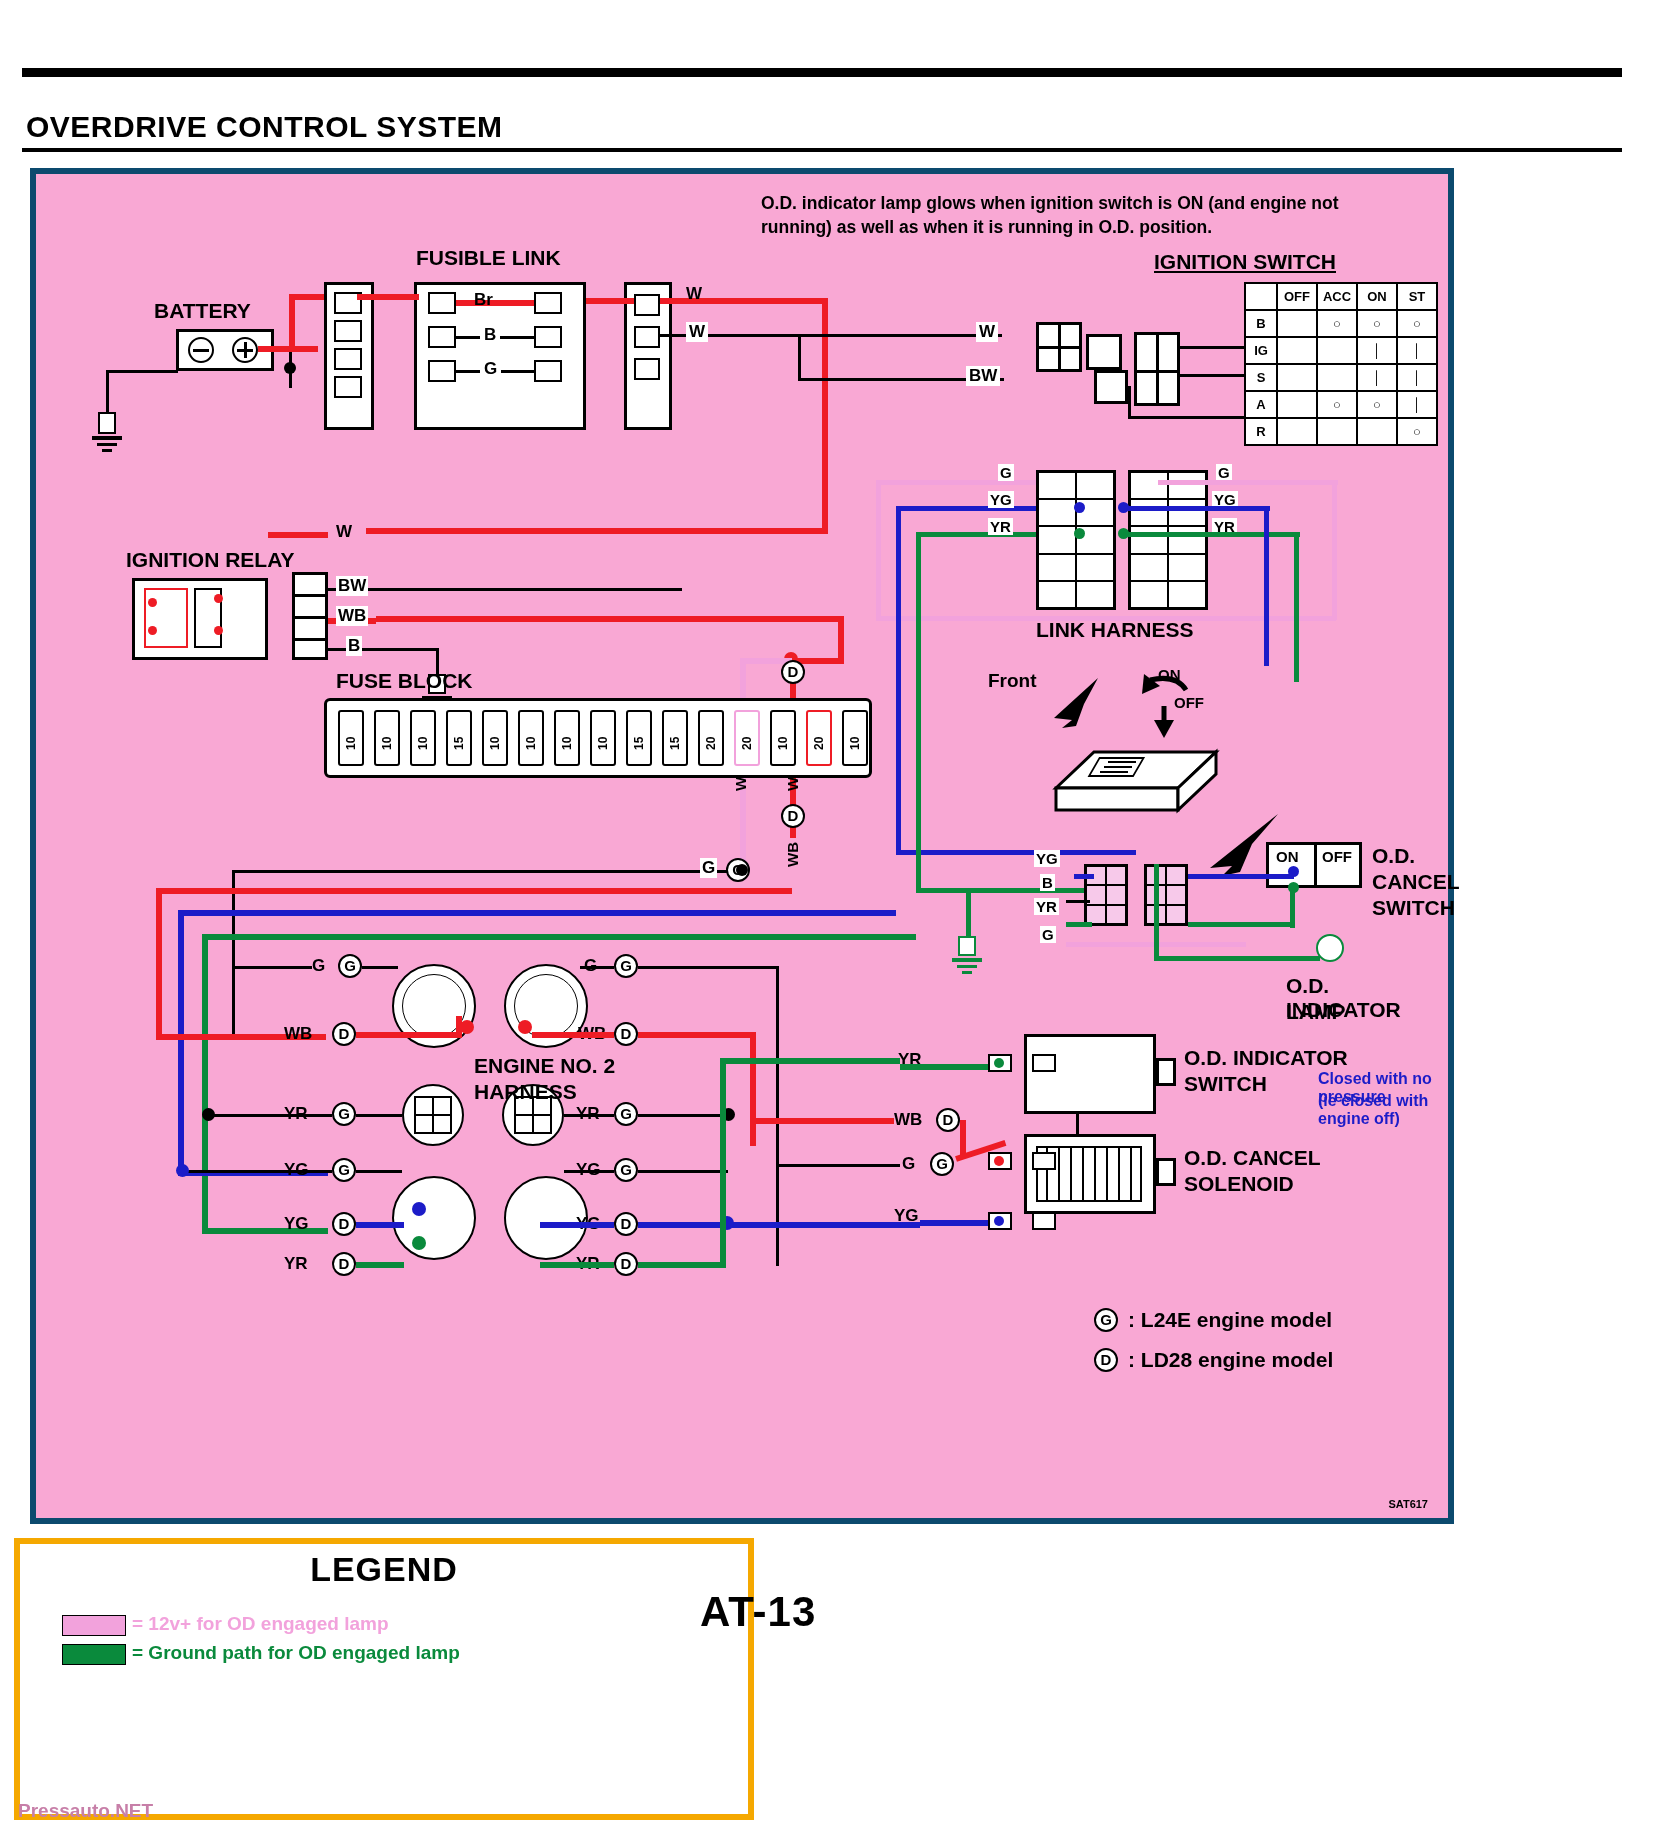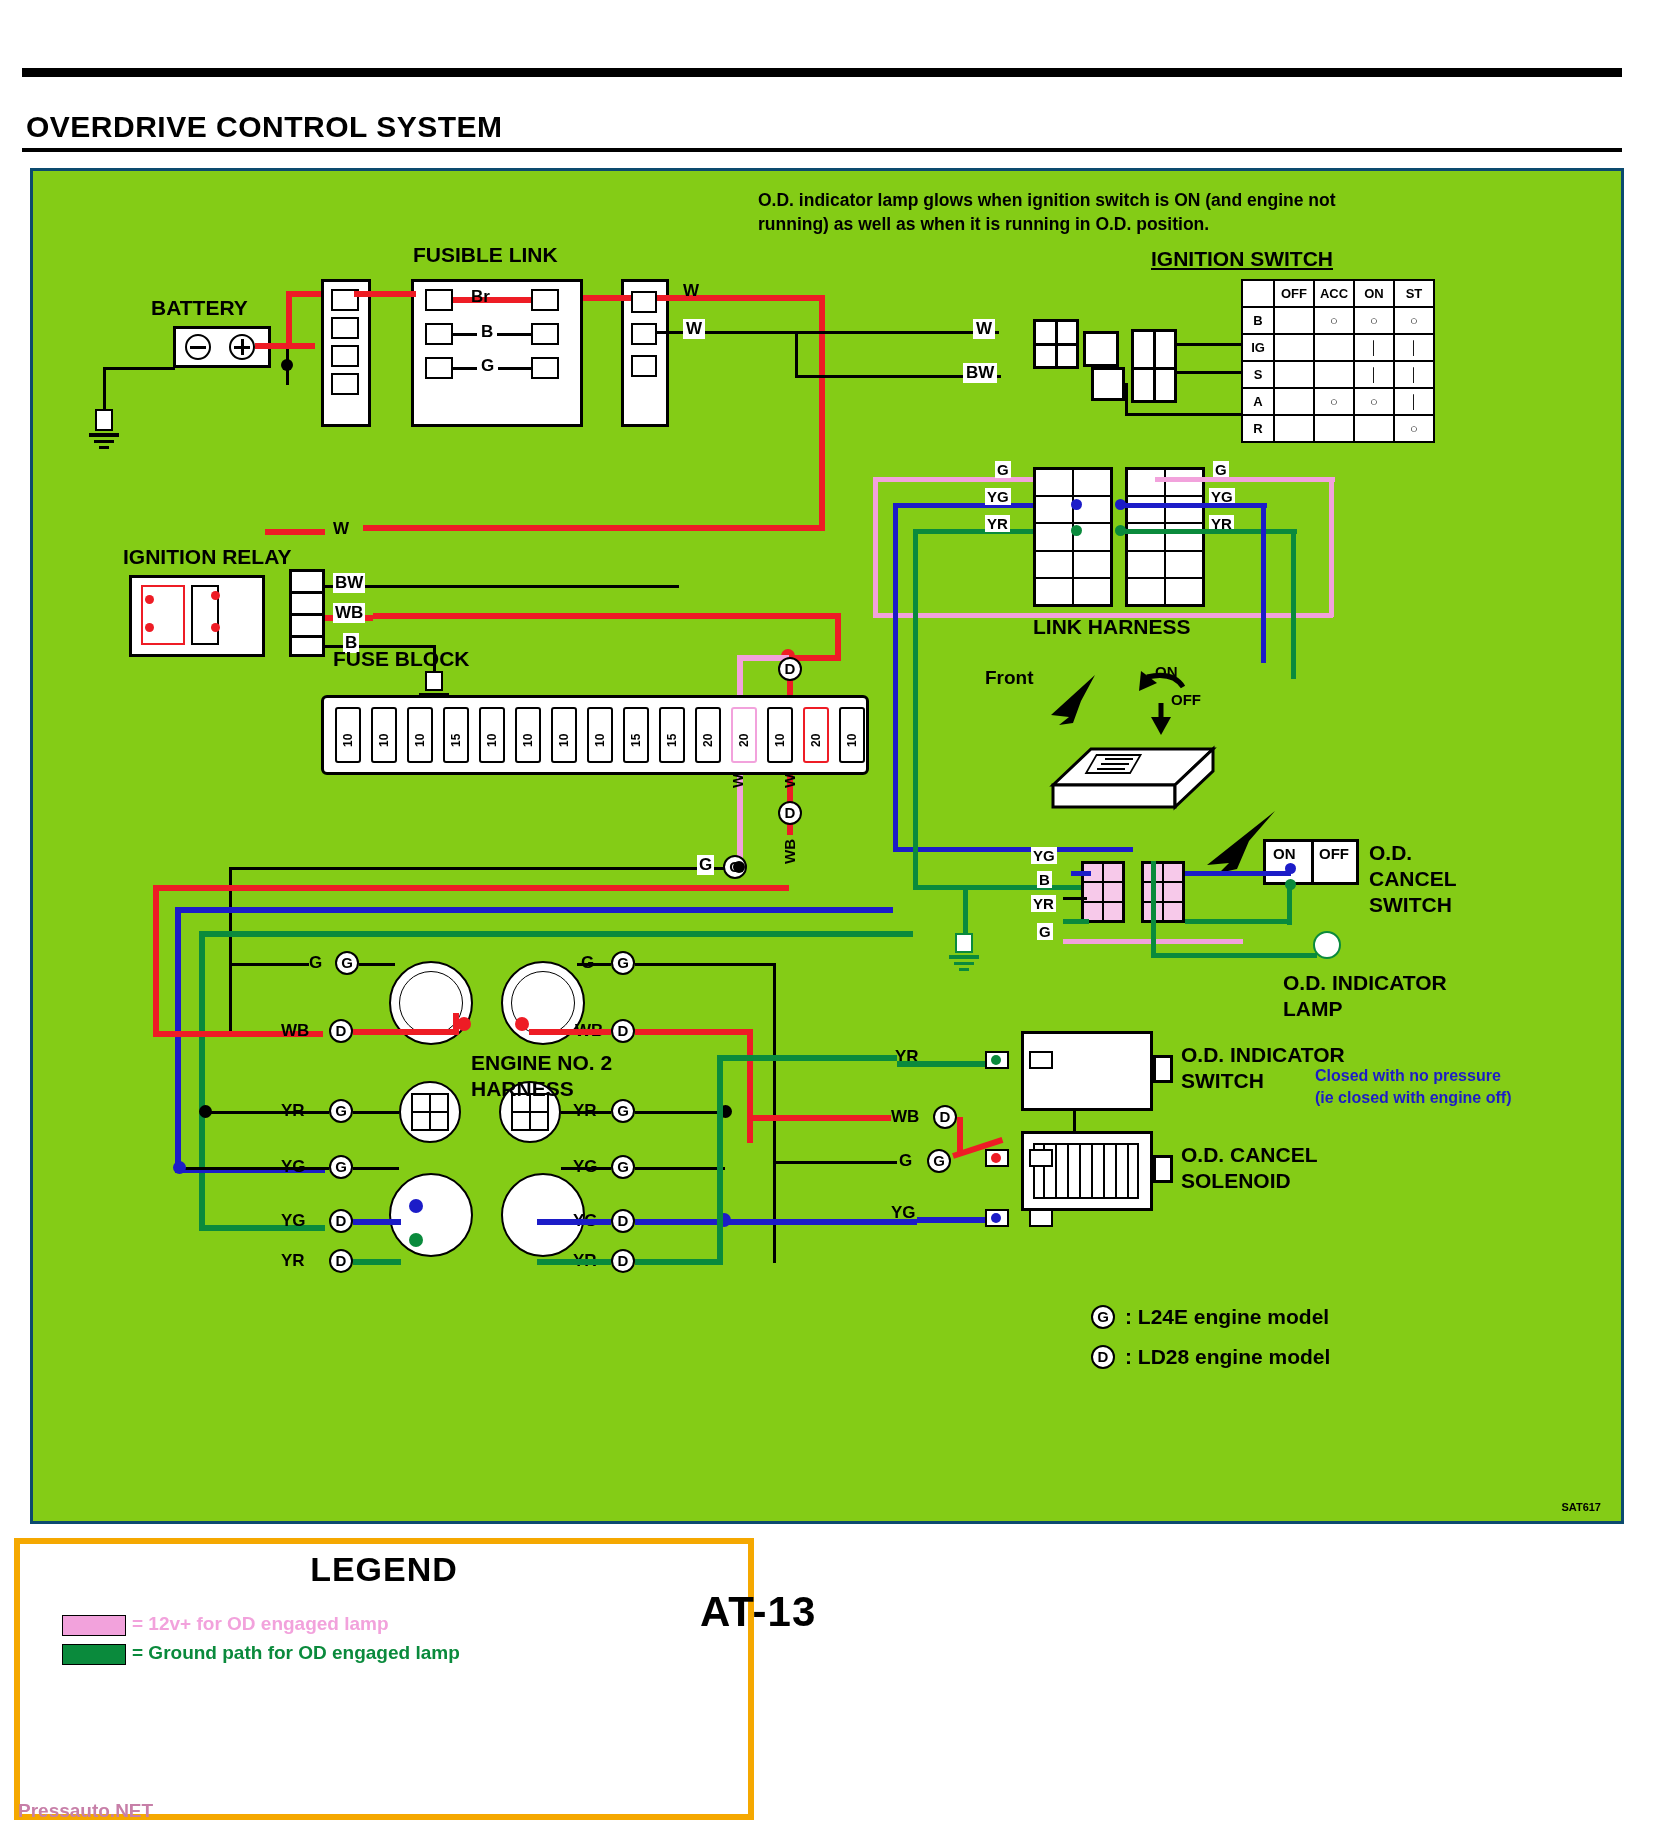--- a/index.html
+++ b/index.html
@@ -6,21 +6,21 @@
   body{width:1680px;height:1840px;position:relative;font-family:"Liberation Sans",sans-serif;color:#000;}
   .page{position:absolute;left:0;top:0;width:1680px;height:1840px;overflow:hidden;}
 
   
   #hdr-title{position:absolute;left:0;top:18px;width:1680px;text-align:center;font-size:30px;font-weight:bold;letter-spacing:.5px;}
   #hdr-rule{position:absolute;left:22px;top:68px;width:1600px;height:9px;background:#000;}
   #sect-title{position:absolute;left:26px;top:110px;font-size:30px;font-weight:bold;letter-spacing:.5px;}
   #sect-rule{position:absolute;left:22px;top:148px;width:1600px;height:4px;background:#000;}
 
   
-  .frame{position:absolute;left:30px;top:168px;width:1594px;height:1356px;border:3px solid #0c4a6e;box-sizing:border-box;background:#84cc16;}
+  .frame{position:absolute;left:30px;top:168px;width:1424px;height:1356px;border:6px solid #0c4a6e;box-sizing:border-box;background:#f9a8d4;}
 
   .note{position:absolute;font-size:17.5px;font-weight:bold;line-height:1.35;}
 
   .lbl{position:absolute;font-size:17px;font-weight:bold;}
   .lbl.sm{font-size:15px;}
   .lbl.big{font-size:21px;}
 
   
   .w{position:absolute;background:#000;}
   .wh{height:3px;}
@@ -243,21 +243,21 @@
 
     <div class="w wv pink" style="left:704px;top:484px;height:208px;width:6px;"></div>
     <div class="w wh pink" style="left:704px;top:484px;width:52px;height:6px;"></div>
 
     <div class="lbl sm" style="left:692px;top:596px;transform:rotate(-90deg);">WB</div>
     <div class="lbl sm" style="left:744px;top:596px;transform:rotate(-90deg);">WB</div>
 
     <div class="tag" style="left:745px;top:486px;">D</div>
     <div class="tag" style="left:745px;top:630px;">D</div>
 
-    <div class="lbl big" style="left:300px;top:476px;text-align:right;">FUSE BLOCK</div>
+    <div class="lbl big" style="left:300px;top:495px;text-align:right;">FUSE BLOCK</div>
     <div class="box" style="left:288px;top:524px;width:548px;height:80px;border-radius:6px;"></div>
     <div class="fuse" style="left:302px;top:536px;">
         <span>10</span>
       </div>
     <div class="fuse" style="left:338px;top:536px;">
         <span>10</span>
       </div>
     <div class="fuse" style="left:374px;top:536px;">
         <span>10</span>
       </div>

